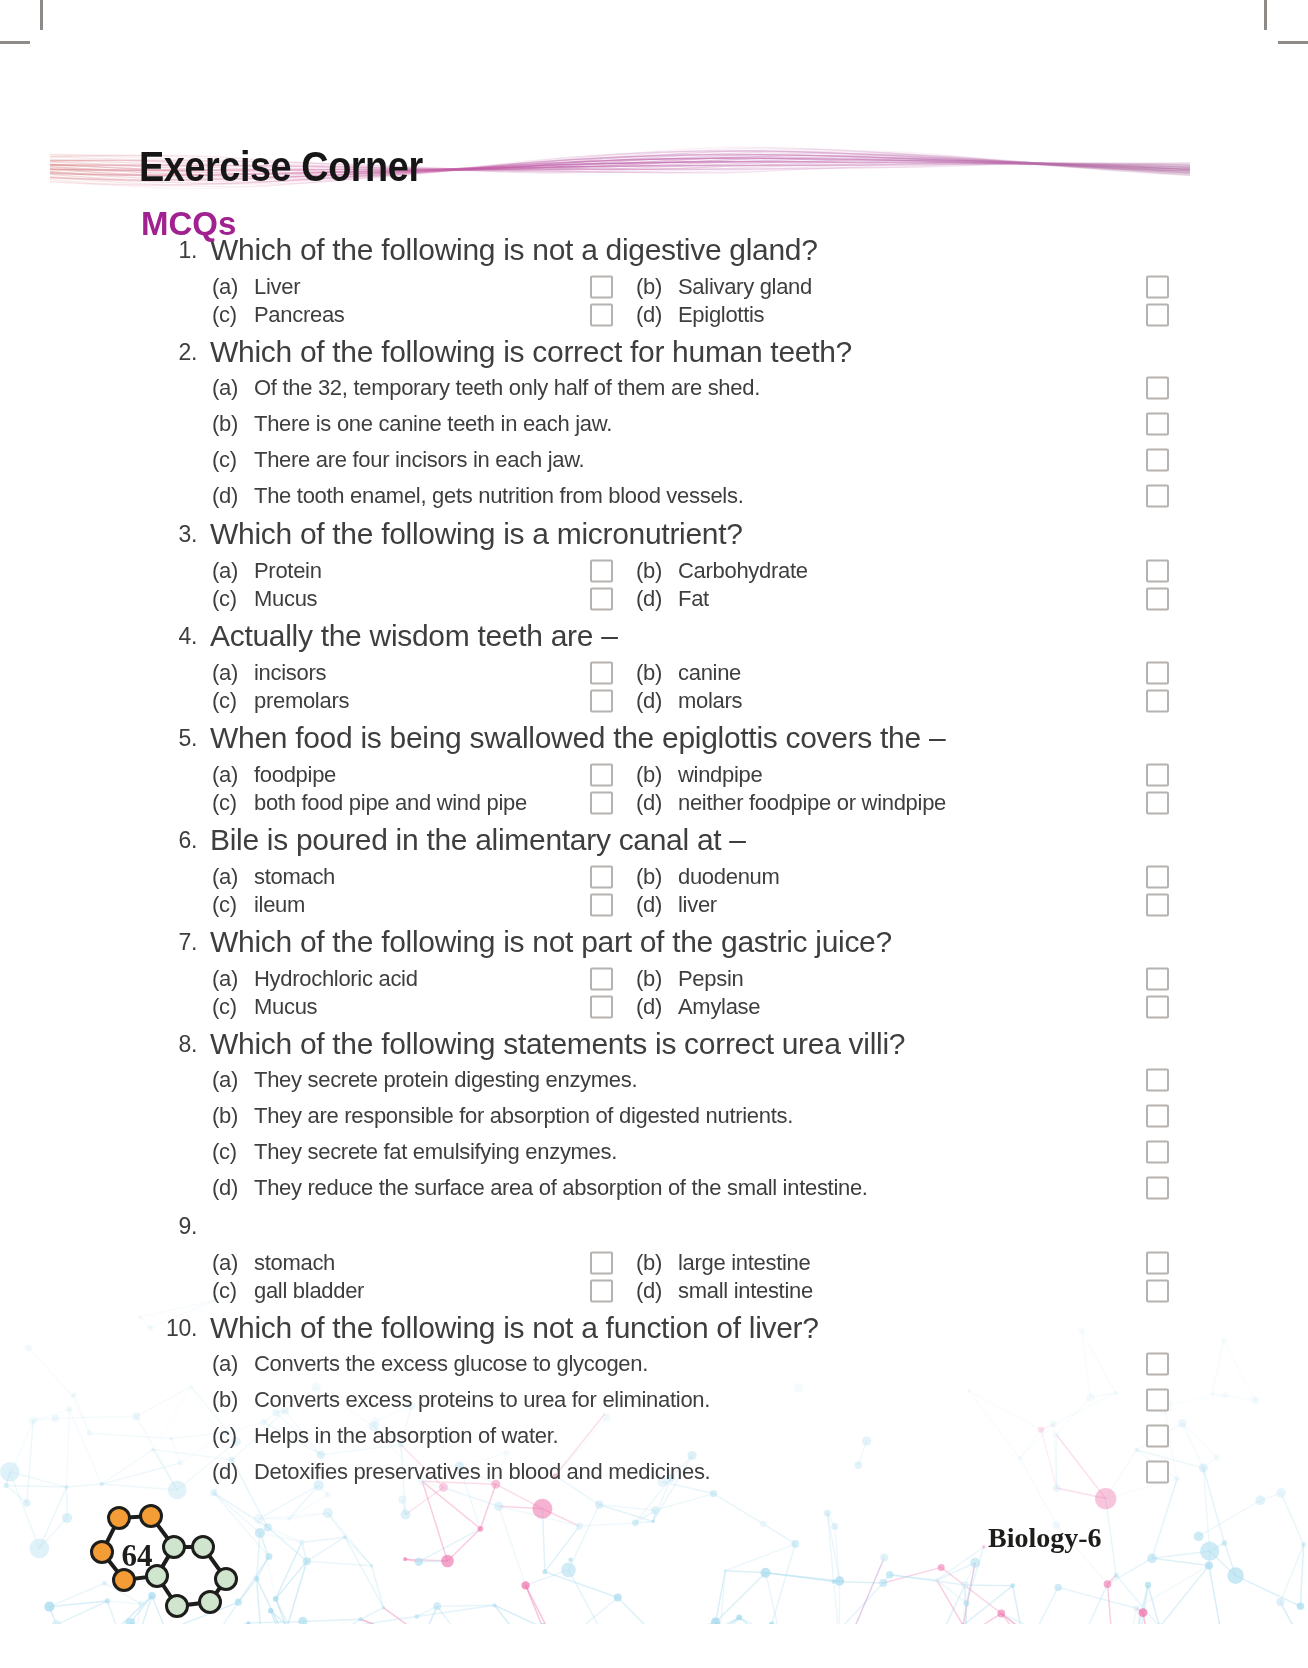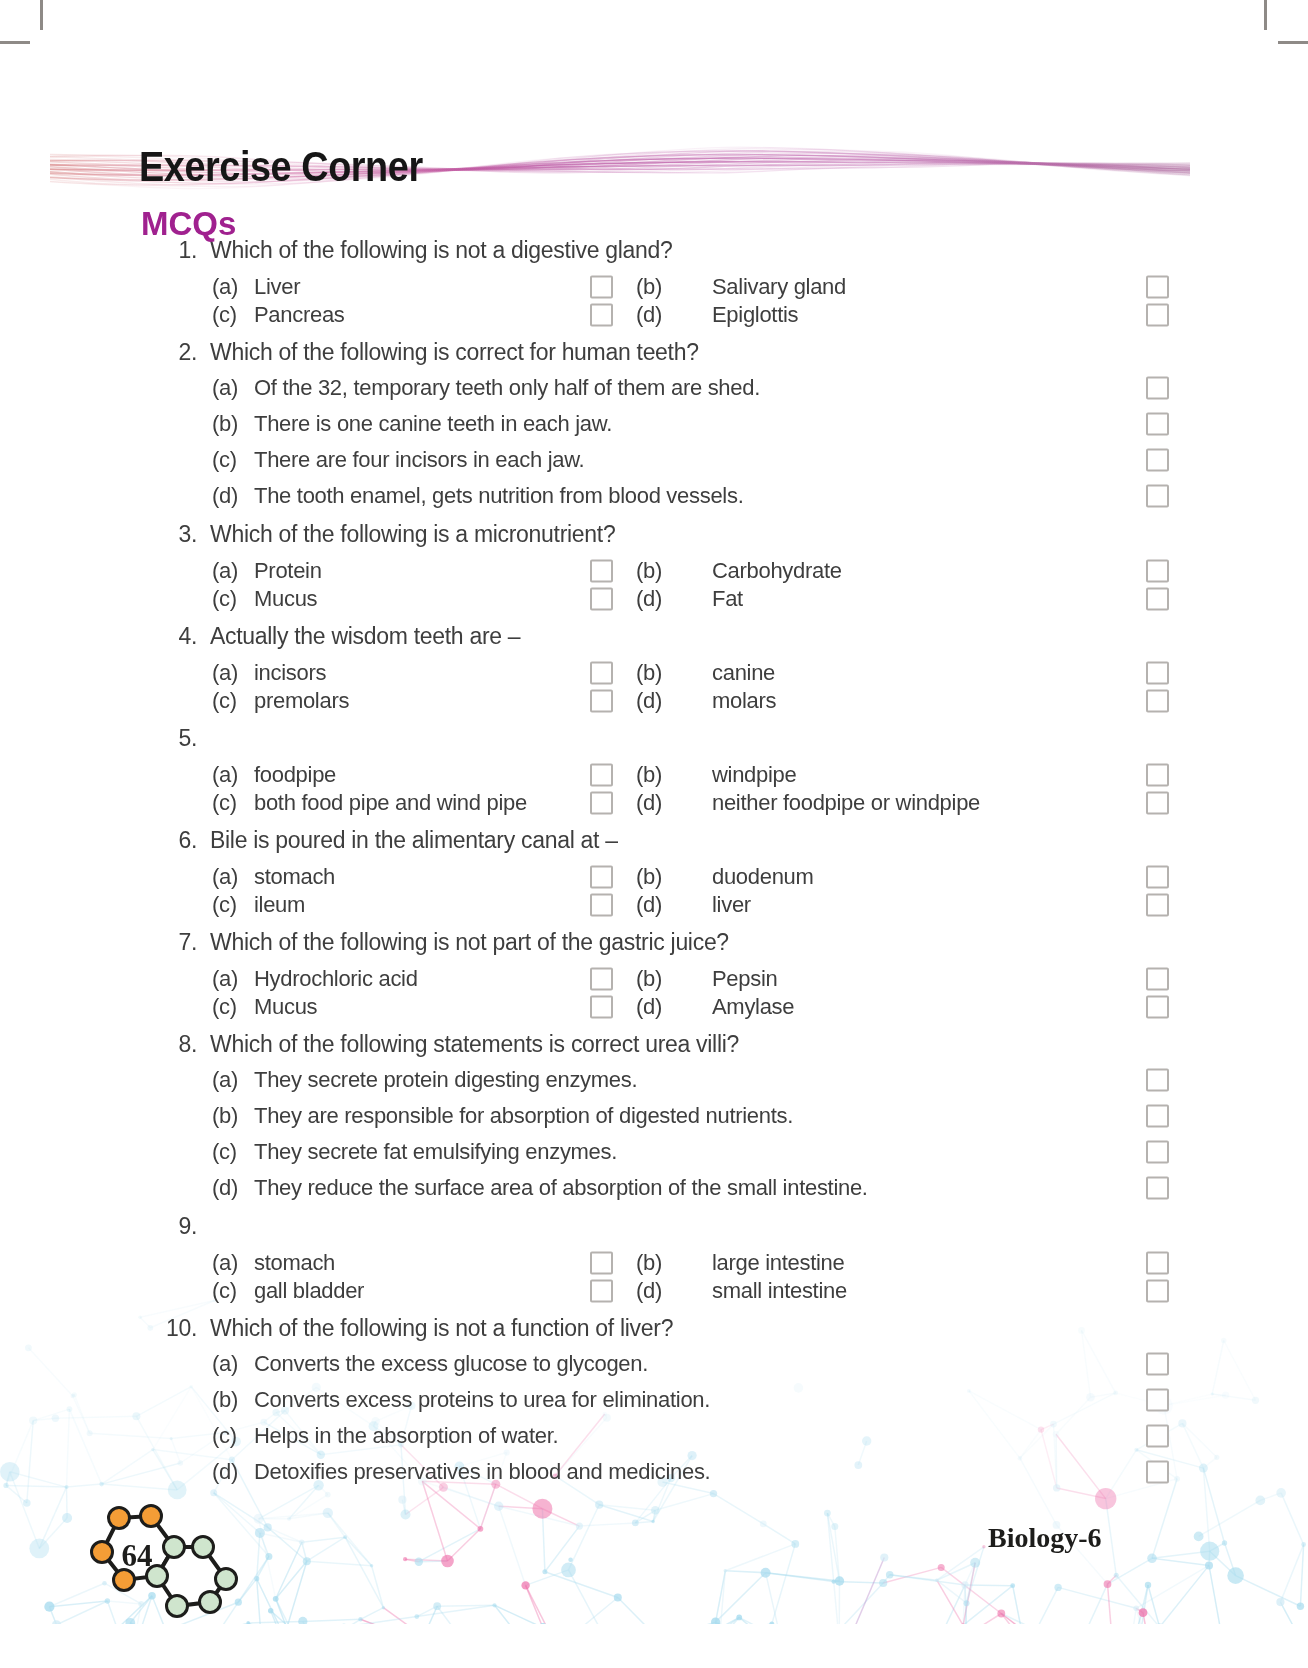--- a/index.html
+++ b/index.html
@@ -28,25 +28,25 @@
   .opt-row{position:relative;}
   .opt-row.pair{height:28px;}
   .opt-row.single{height:36px;}
 
   .q-num{
     position:absolute;left:0;width:197px;text-align:right;top:50%;transform:translateY(-50%);
     font-size:23px;letter-spacing:-0.3px;
   }
   .q-text{
     position:absolute;left:210px;top:50%;transform:translateY(-50%);
-    font-size:23px;letter-spacing:-0.3px;white-space:nowrap;
+    font-size:30px;letter-spacing:-0.3px;white-space:nowrap;
   }
   .oletter{position:absolute;top:50%;transform:translateY(-50%);font-size:22px;letter-spacing:-0.3px;}
   .otext{position:absolute;top:50%;transform:translateY(-50%);font-size:22px;letter-spacing:-0.3px;white-space:nowrap;}
-  .l1{left:212px;} .t1{left:254px;} .l2{left:636px;} .t2{left:712px;}
+  .l1{left:212px;} .t1{left:254px;} .l2{left:636px;} .t2{left:678px;}
   .checkbox{
     position:absolute;top:50%;transform:translateY(-50%);
     width:19px;height:19px;background:#fff;border:2px solid var(--checkbox-border,#b5b2af);border-radius:2px;
   }
   .cb-mid{left:590px;} .cb-right{left:1146px;}
 
   .network{position:absolute;left:0;top:1290px;width:1308px;height:378px;z-index:1;}
   .badge{position:absolute;left:86px;top:1498px;width:156px;height:122px;z-index:4;}
   .badge-num{
     font-family:"Liberation Serif",serif;font-weight:700;font-size:31px;
@@ -200,20 +200,21 @@
           <span class="otext t1">premolars</span>
           <div class="checkbox cb-mid"></div>
           <span class="oletter l2">(d)</span>
           <span class="otext t2">molars</span>
           <div class="checkbox cb-right"></div>
         </div>
       </div>
       <div class="q-block cols2">
         <div class="q-row">
           <span class="q-num">5.</span>
+          <span class="q-text">When food is being swallowed the epiglottis covers the –</span>
         </div>
         <div class="opt-row pair">
           <span class="oletter l1">(a)</span>
           <span class="otext t1">foodpipe</span>
           <div class="checkbox cb-mid"></div>
           <span class="oletter l2">(b)</span>
           <span class="otext t2">windpipe</span>
           <div class="checkbox cb-right"></div>
         </div>
         <div class="opt-row pair">

